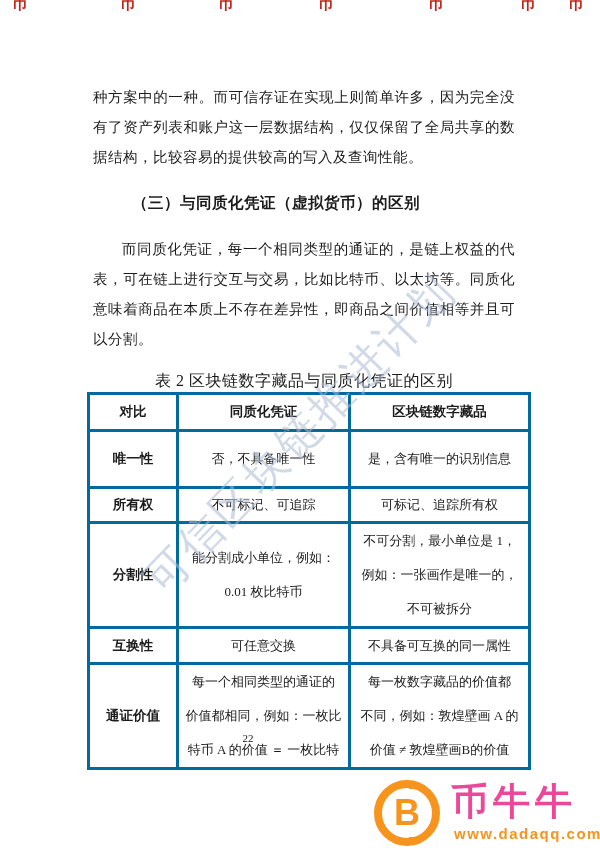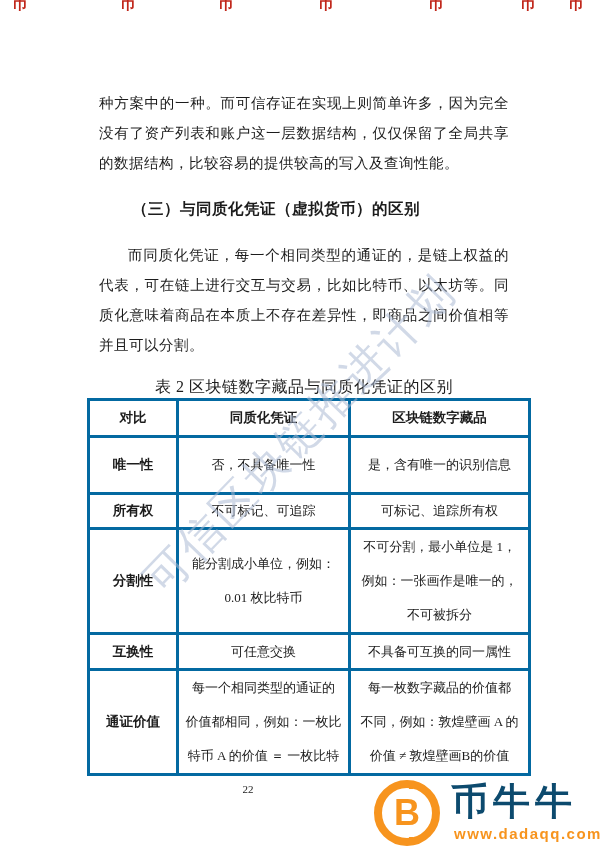--- a/index.html
+++ b/index.html
@@ -16,46 +16,46 @@
   }
   
   .stamps{position:absolute;left:0;top:0;width:600px;height:18px;z-index:3;pointer-events:none;}
   .stamp{
     position:absolute;top:0;height:14px;overflow:hidden;display:inline-block;
     color:#c0261a;font-size:15px;line-height:15px;font-weight:bold;
   }
   .stamp i{font-style:normal;display:block;transform:translateY(-3px);}
   
   .content{position:absolute;left:85px;top:74px;width:438px;z-index:1;}
-  .para{margin:14px;font-size:14.5px;line-height:30px;text-align:justify;letter-spacing:0.5px;}
+  .para{margin:8px;font-size:14.5px;line-height:30px;text-align:justify;letter-spacing:0.5px;}
   .para.indent{text-indent:2em;}
   .heading{margin:16px;font-size:15.5px;line-height:30px;font-weight:bold;text-indent:2em;letter-spacing:0.5px;}
   .caption{margin-top:19px;font-size:16px;line-height:16px;text-align:center;letter-spacing:0.5px;}
   table{border-collapse:collapse;table-layout:fixed;width:441px;margin:3px 0 0 2px;border:1.5px solid #2e2e2e;}
   th,td{border:3px solid #0369a1;text-align:center;font-size:13px;padding:0 4px;vertical-align:middle;}
   thead th{font-weight:bold;font-size:13.5px;}
   tbody th{font-weight:bold;font-size:13.5px;}
   td.multi{white-space:pre-line;line-height:34px;}
   tr.r-head{height:37px;} tr.r1{height:57px;} tr.r2{height:35px;}
   tr.r3{height:101px;} tr.r4{height:36px;} tr.r5{height:103px;}
   col.c1{width:89px;} col.c2{width:172px;} col.c3{width:180px;}
   
-  .page-number{position:absolute;left:0;top:783px;width:496px;text-align:center;font-size:11px;z-index:1;}
+  .page-number{position:absolute;left:0;top:732px;width:496px;text-align:center;font-size:11px;z-index:1;}
   
   .coin{position:absolute;left:374px;top:780px;width:50px;height:50px;border:8px solid #f7941e;border-radius:50%;z-index:3;}
   .coin-b{
     position:absolute;left:0;top:0;width:50px;height:50px;display:flex;align-items:center;justify-content:center;
     font-family:"Liberation Sans",sans-serif;font-weight:bold;font-size:36px;color:#f7941e;line-height:1;
   }
   .coin-b::before{content:"";position:absolute;left:27px;top:-5px;width:4px;height:6px;background:#f7941e;}
   .coin-b::after{content:"";position:absolute;left:27px;bottom:-5px;width:4px;height:6px;background:#f7941e;}
   .brand{
     position:absolute;left:451px;top:781px;z-index:3;
     font-family:"Liberation Sans",sans-serif;font-weight:bold;font-size:37px;line-height:42px;
-    color:#0c4a6e;letter-spacing:5px;white-space:nowrap;
+    color:#ec4899;letter-spacing:5px;white-space:nowrap;
   }
   .site{
     position:absolute;left:454px;top:825px;z-index:3;
     font-family:"Liberation Sans",sans-serif;font-weight:bold;font-size:15px;
     color:#f7941e;letter-spacing:1.5px;white-space:nowrap;
   }
 </style>
 </head>
 <body>
 

